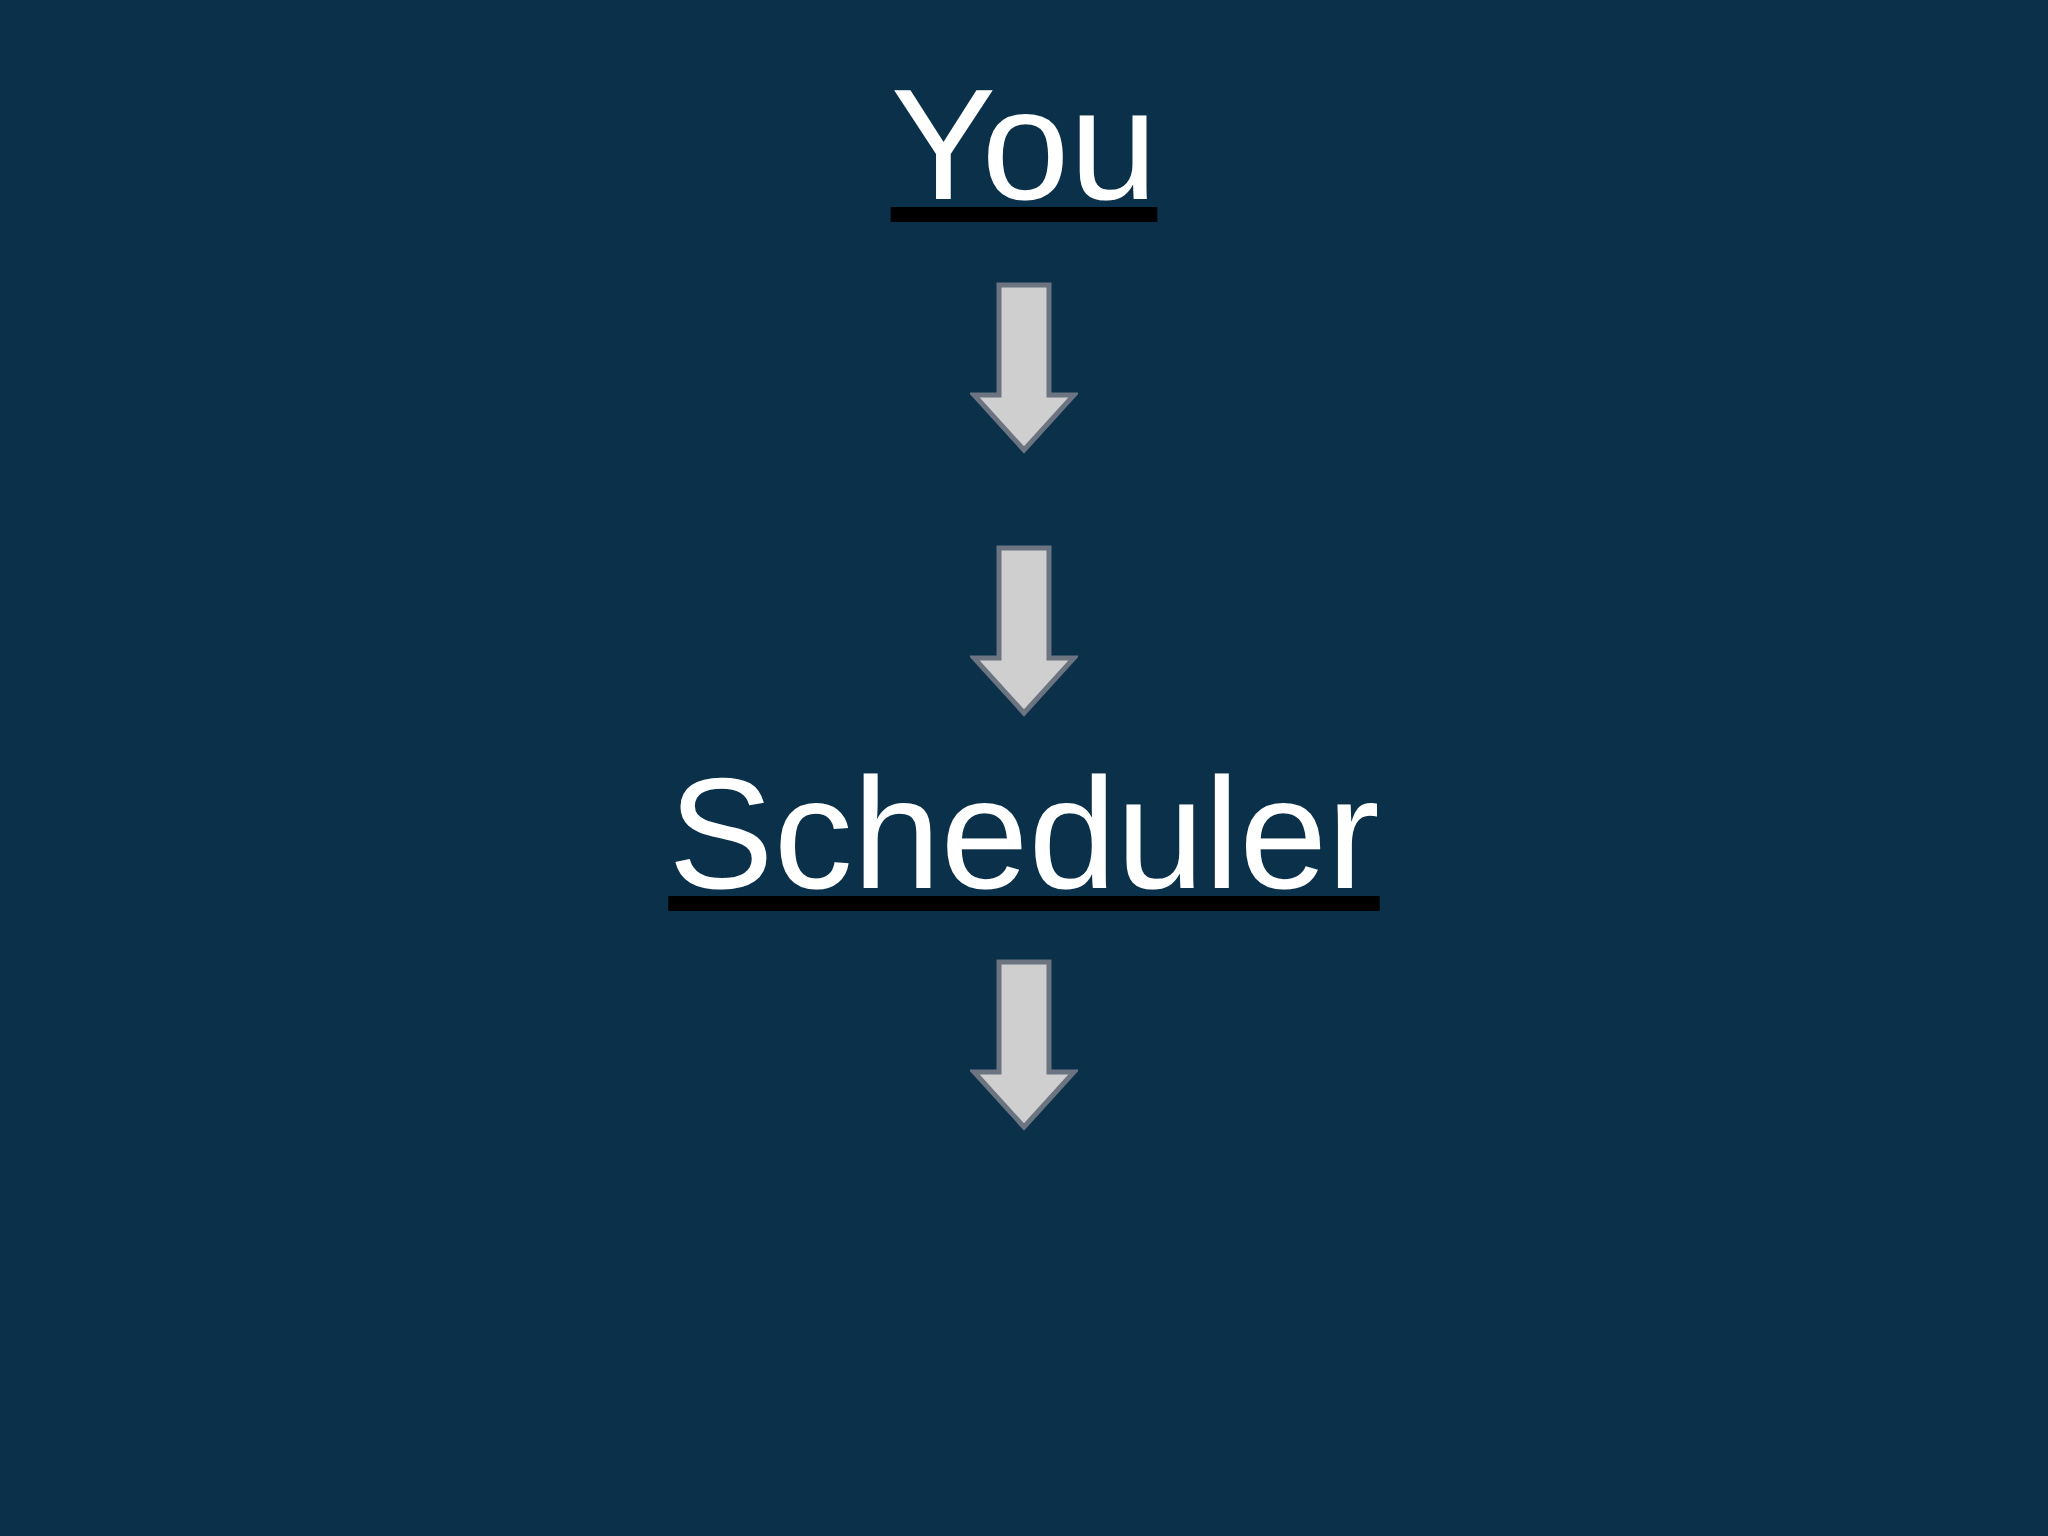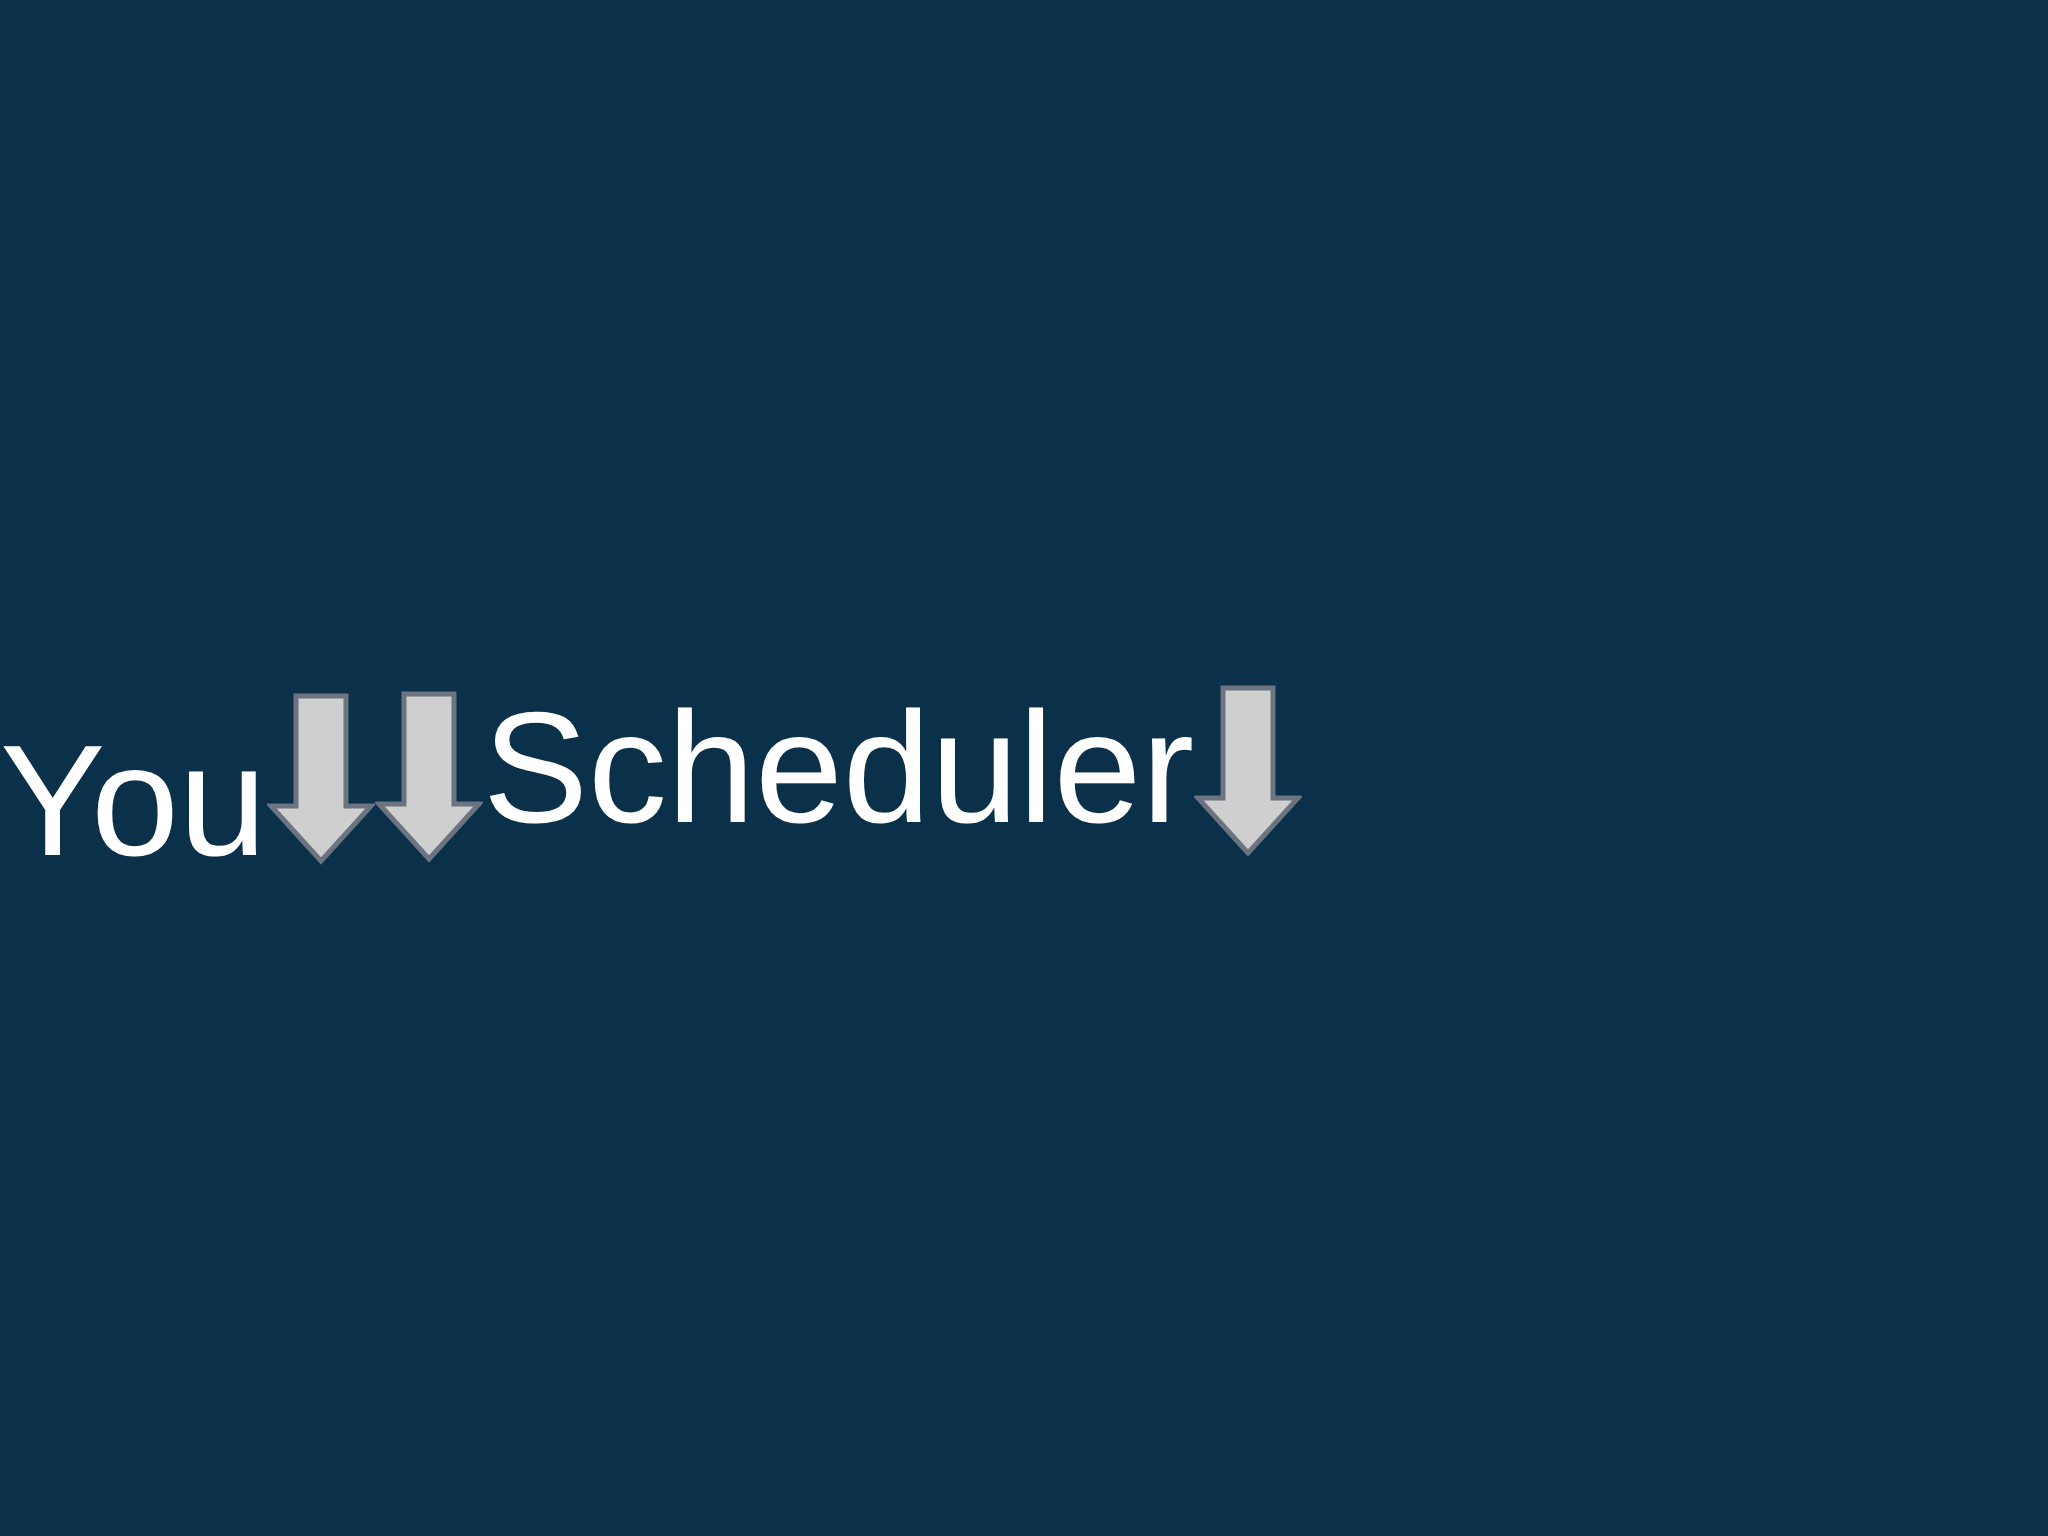--- a/index.html
+++ b/index.html
@@ -23,23 +23,24 @@
     overflow: hidden;
   }
 
   .flow {
     position: absolute;
     left: 0;
     top: 0;
     width: 2048px;
     height: 1536px;
     display: flex;
-    flex-direction: row;
+    flex-direction: column;
     align-items: center;
     justify-content: flex-start;
+    text-decoration: underline;
   }
 
   .node-label {
     color: #ffffff;
     font-family: "Liberation Sans", sans-serif;
     font-weight: 400;
     line-height: 1.0;
     white-space: nowrap;
     text-align: center;
     letter-spacing: 0px;

